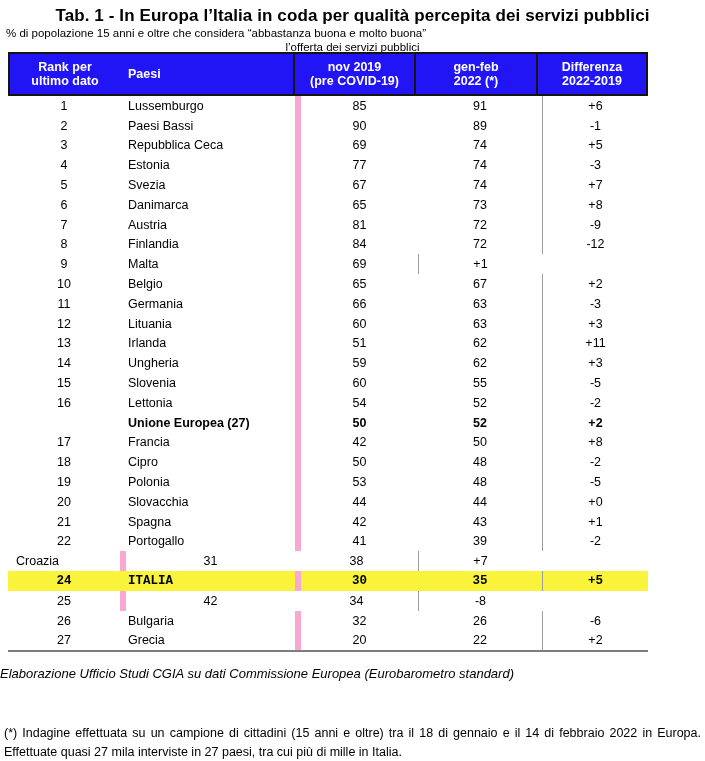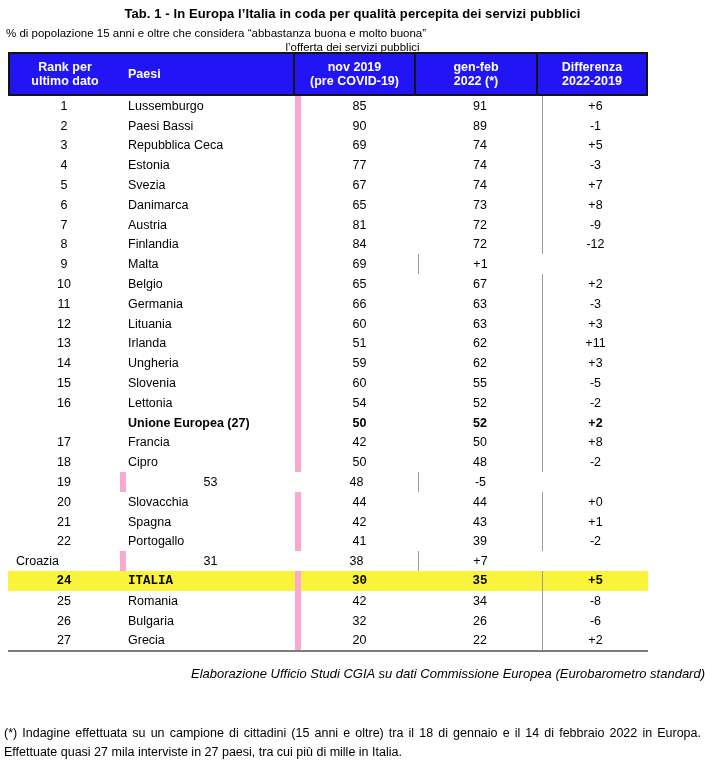--- a/index.html
+++ b/index.html
@@ -4,21 +4,21 @@
 <style>
   html,body{margin:0;padding:0;background:#ffffff;}
   body{
     width:705px;height:761px;
     font-family:"Liberation Sans","DejaVu Sans",sans-serif;
     color:#000;position:relative;overflow:hidden;
   }
   .page{position:relative;width:705px;height:761px;}
   .title{
     position:absolute;top:6px;left:0;width:705px;
-    text-align:center;font-weight:bold;font-size:13px;letter-spacing:.1px;
+    text-align:center;font-weight:bold;font-size:17px;letter-spacing:.1px;
   }
   .subtitle1{position:absolute;top:27px;left:6px;width:705px;text-align:left;font-size:11.5px;}
   .subtitle2{position:absolute;top:41px;left:0;width:705px;text-align:center;font-size:11.5px;}
 
   .table{position:absolute;left:8px;top:52px;width:640px;}
   .thead{
     display:grid;grid-template-columns:110px 173px 121px 122px 1fr;
     height:44px;box-sizing:border-box;
     background:var(--header-bg,#2114F5);
     border:2px solid #141414;
@@ -34,21 +34,21 @@
   }
   .cell{display:flex;align-items:center;justify-content:center;height:100%;box-sizing:border-box;}
   .cell.country{justify-content:flex-start;padding-left:8px;}
   .cell.sep-dark{border-left:6px solid #f9a8d4;}
   .cell.sep-light{border-left:1px solid #9c9c9c;}
   .row.bold{font-weight:bold;}
   .row.highlight{background:var(--highlight-bg,#FAF33C);font-family:Liberation Mono, monospace;}
 
   .source{
     position:absolute;top:666px;left:0;width:705px;
-    text-align:right;font-style:italic;font-size:13px;
+    text-align:left;font-style:italic;font-size:13px;
   }
   .footnote{
     position:absolute;top:724px;left:4px;right:4px;
     font-size:12.5px;line-height:19px;text-align:justify;
   }
 </style>
 </head>
 <body>
 
 <div class="page">
@@ -207,20 +207,21 @@
   </div>
         <div class="row">
     <div class="cell rank">18</div>
     <div class="cell country">Cipro</div>
     <div class="cell num sep-dark">50</div>
     <div class="cell num">48</div>
     <div class="cell num sep-light">-2</div>
   </div>
         <div class="row">
     <div class="cell rank">19</div>
+    <div class="cell country">Polonia</div>
     <div class="cell num sep-dark">53</div>
     <div class="cell num">48</div>
     <div class="cell num sep-light">-5</div>
   </div>
         <div class="row">
     <div class="cell rank">20</div>
     <div class="cell country">Slovacchia</div>
     <div class="cell num sep-dark">44</div>
     <div class="cell num">44</div>
     <div class="cell num sep-light">+0</div>
@@ -247,21 +248,20 @@
   </div>
         <div class="row bold highlight">
     <div class="cell rank">24</div>
     <div class="cell country">ITALIA</div>
     <div class="cell num sep-dark">30</div>
     <div class="cell num">35</div>
     <div class="cell num sep-light">+5</div>
   </div>
         <div class="row">
     <div class="cell rank">25</div>
-    <div class="cell country">Romania</div>
     <div class="cell num sep-dark">42</div>
     <div class="cell num">34</div>
     <div class="cell num sep-light">-8</div>
   </div>
         <div class="row">
     <div class="cell rank">26</div>
     <div class="cell country">Bulgaria</div>
     <div class="cell num sep-dark">32</div>
     <div class="cell num">26</div>
     <div class="cell num sep-light">-6</div>

